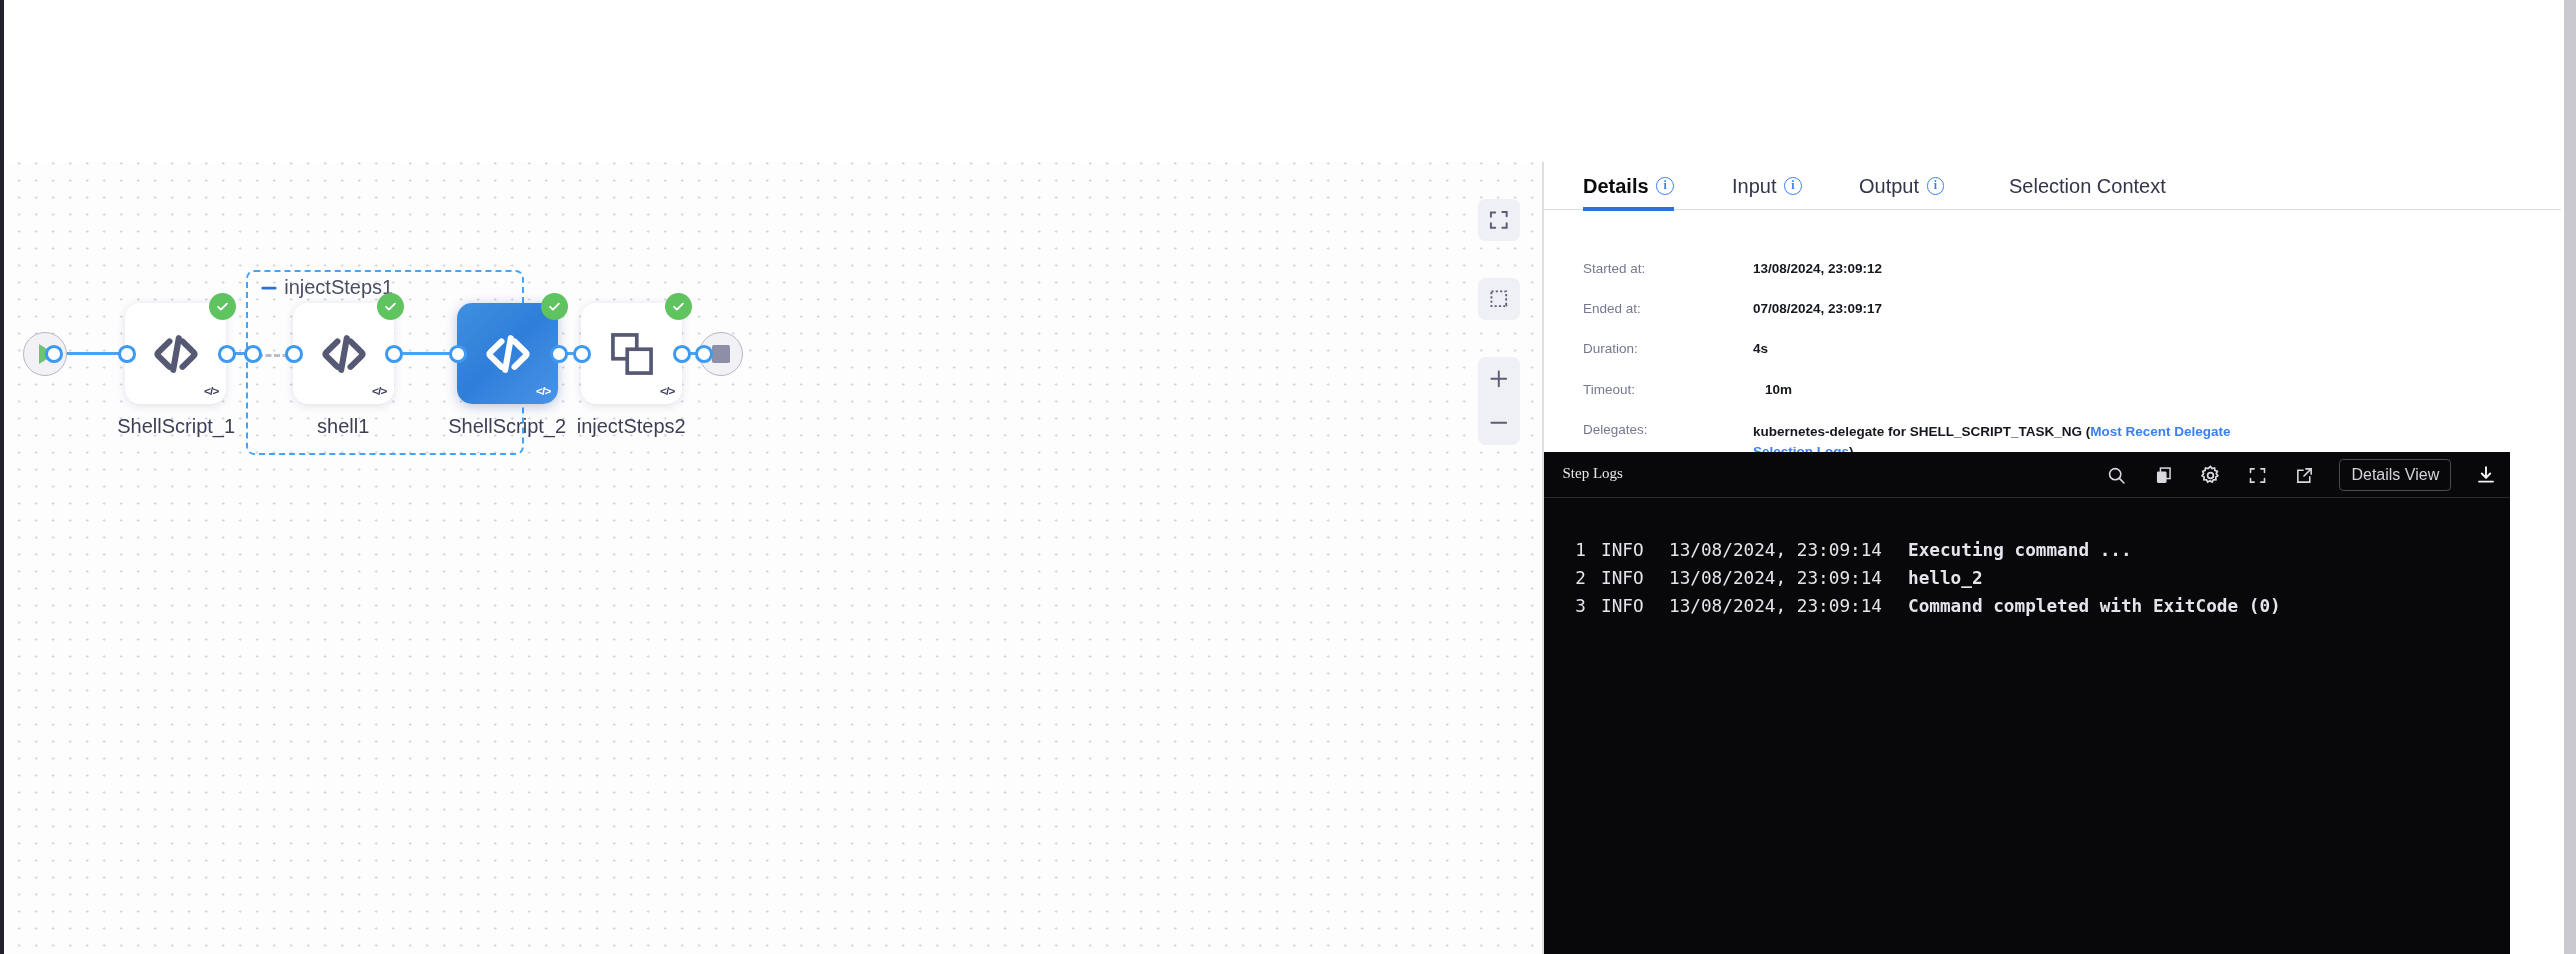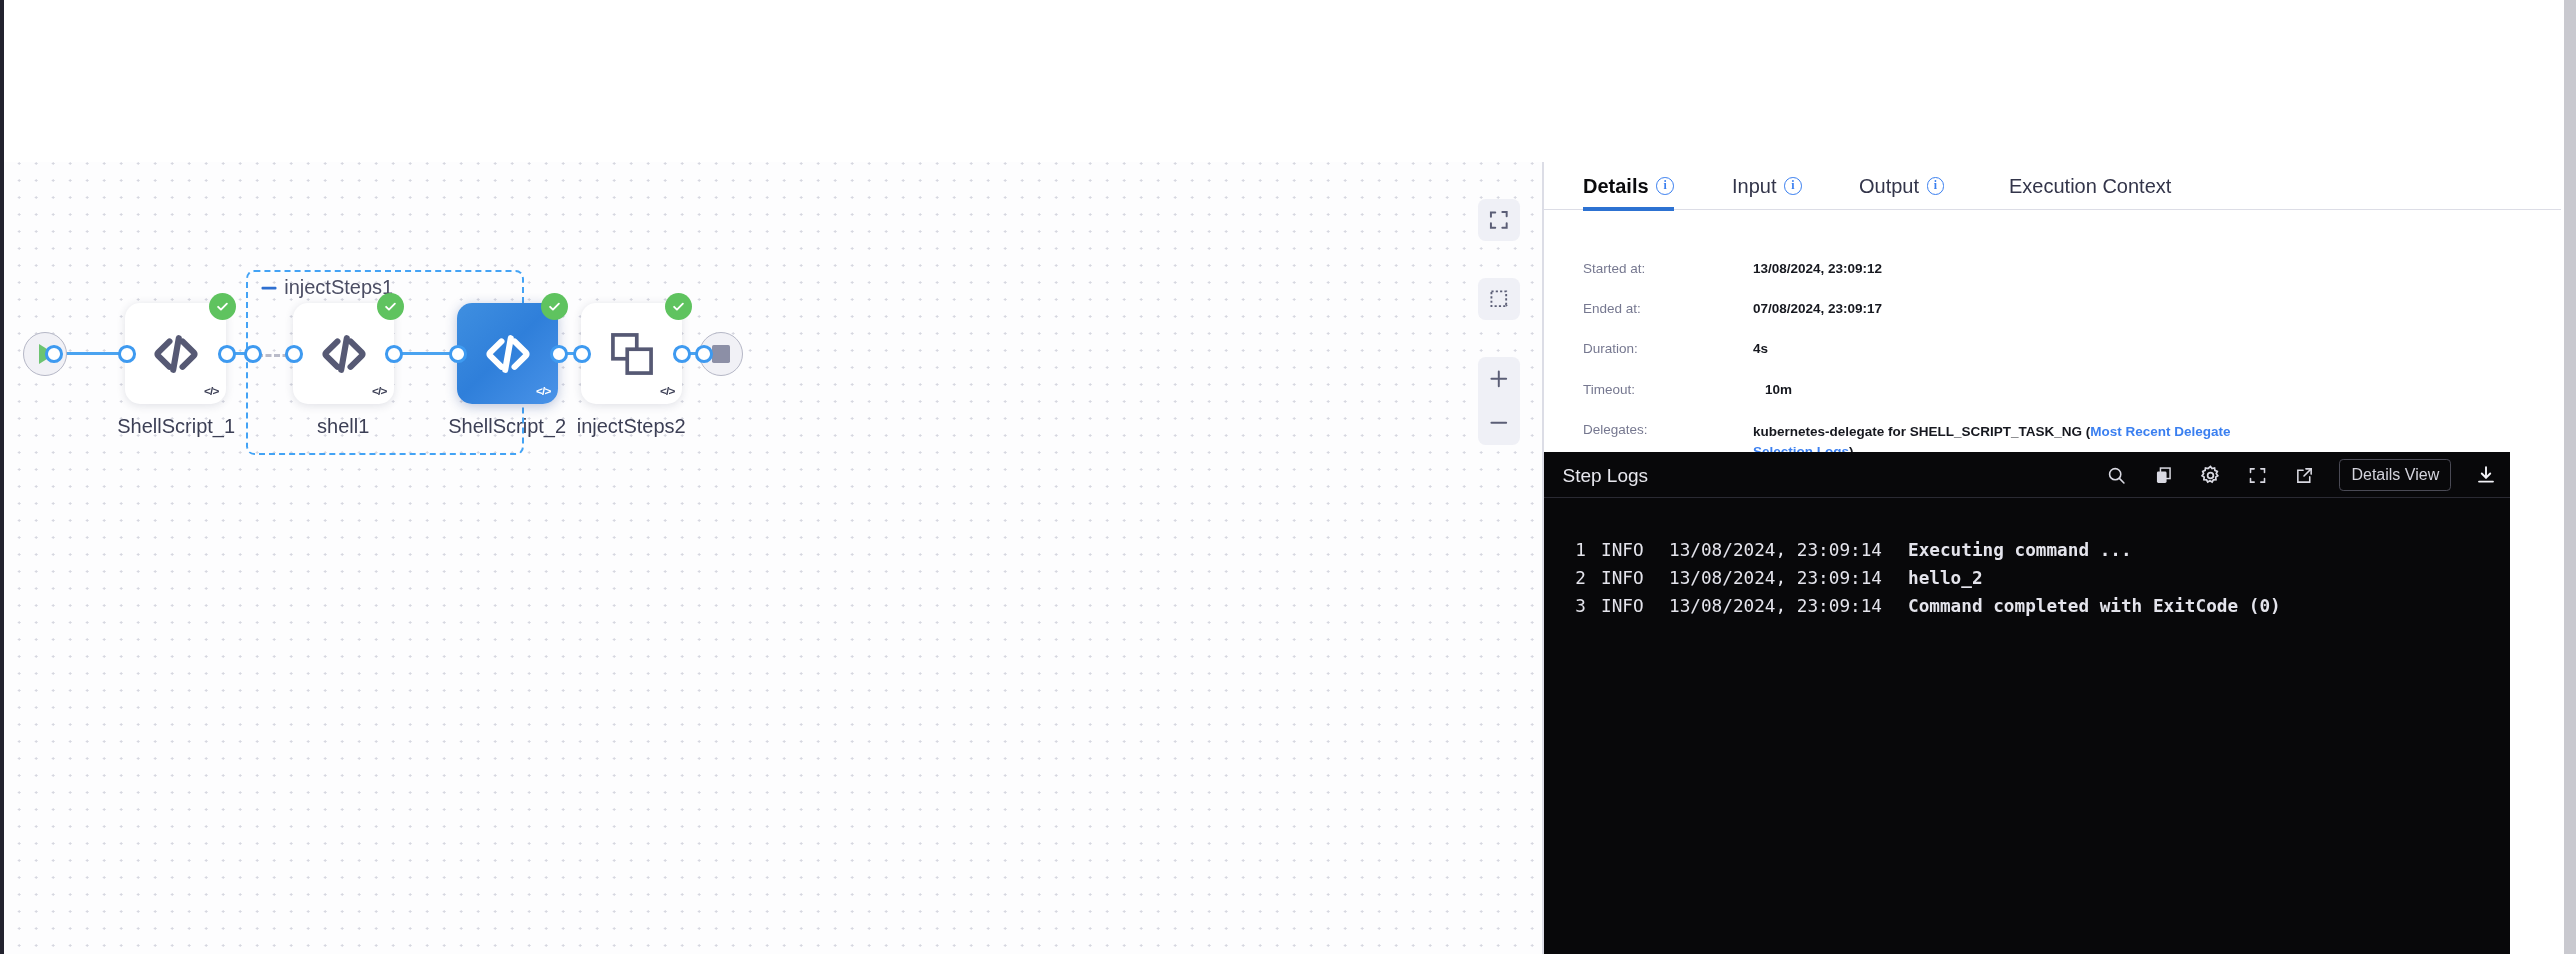--- a/index.html
+++ b/index.html
@@ -125,21 +125,21 @@
   .dvalue a { color:#3a7ff0; font-weight:bold; text-decoration:none; cursor:pointer; }
   .btn-outline {
     position:absolute; border:1.3px solid #3a7ff0; border-radius:5px;
     color:#3a7ff0; font-size:18.5px; font-weight:bold;
     padding:9.3px 18.5px; background:#fff; cursor:pointer; white-space:nowrap;
   }
 
   
   .logs { position:absolute; left:1544px; top:452px; width:966px; height:503px; background:#08080a; }
   .logs-bar { position:absolute; left:0; top:0; width:966px; height:46px; border-bottom:0.8px solid #2a2a33; }
-  .logs-title { position:absolute; left:18.5px; top:12.6px; font-size:19px; color:#e7e7ee; }
+  .logs-title { position:absolute; left:18.5px; top:12.6px; font-size:15px; color:#e7e7ee;font-family:Liberation Serif, serif; }
   .logs-tools { position:absolute; right:11.8px; top:0; height:46px; display:flex; align-items:center; gap:22px; }
   .ltool { width:25px; height:25px; display:flex; align-items:center; justify-content:center; cursor:pointer; }
   .console-view-btn {
     border:0.8px solid #4a4a55; border-radius:4.2px; color:#d4d4dd; font-size:16px;
     padding:5.9px 11px; cursor:pointer; white-space:nowrap;
   }
   .log-lines { position:absolute; left:0; top:84px; width:966px; font-family:"DejaVu Sans Mono", monospace; font-size:17.7px; }
   .log-line { position:relative; height:28px; display:flex; align-items:center; color:#e4e4ec; white-space:pre; }
   .ln { position:absolute; left:20px; width:22px; text-align:right; color:#e4e4ec;}
   .lvl { position:absolute; left:57px; }
@@ -293,21 +293,21 @@
       </div>
       <div class="tab" style="left:188px;">
         <span>Input</span>
         <span class="info-i">i</span>
       </div>
       <div class="tab" style="left:315px;">
         <span>Output</span>
         <span class="info-i">i</span>
       </div>
       <div class="tab" style="left:465px;">
-        <span>Execution Context</span>
+        <span>Selection Context</span>
       </div>
     </div>
 
     <div class="details">
       <span class="dlabel" style="left:39px; top:51px;">Started at:</span>
       <span class="dvalue" style="left:209px; top:51px;">13/08/2024, 23:09:12</span>
 
       <span class="dlabel" style="left:39px; top:91px;">Ended at:</span>
       <span class="dvalue" style="left:209px; top:91px;">07/08/2024, 23:09:17</span>
 

